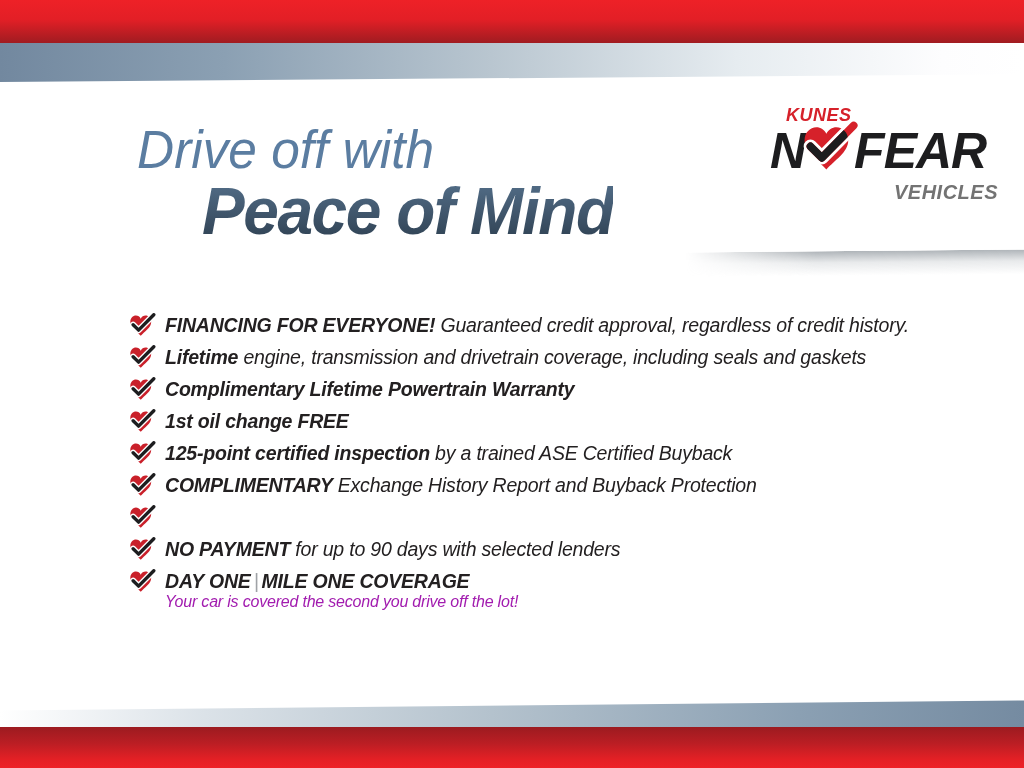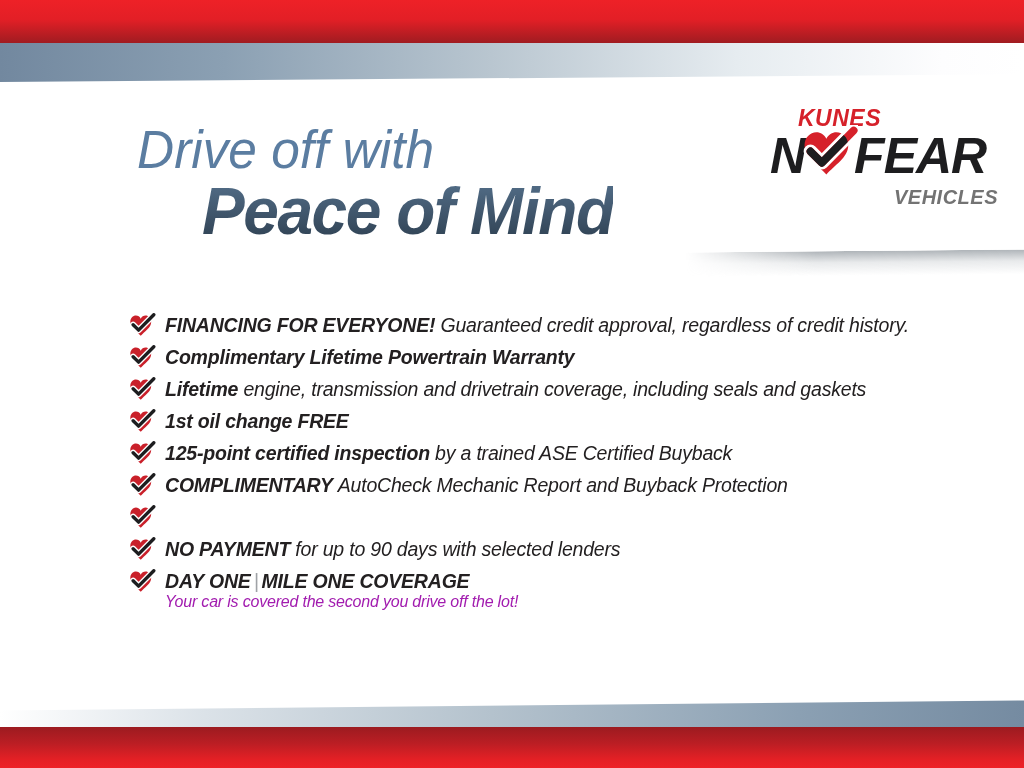--- a/index.html
+++ b/index.html
@@ -45,22 +45,22 @@
   .title-line2{
     margin-left:65px;margin-top:0px;white-space:nowrap;
     font-size:66px;font-weight:700;line-height:1.02;letter-spacing:-1.5px;
     background:linear-gradient(180deg,#54708b 0%,#42586e 48%,#2c3e4f 100%);
     -webkit-background-clip:text;background-clip:text;color:transparent;
     transform:scaleX(0.97);transform-origin:left;
   }
   
   .logo{position:absolute;left:770px;top:106px;width:246px;}
   .logo-kunes{
-    color:#d6212a;font-size:23px;font-weight:700;letter-spacing:0.5px;
-    margin-left:28px;line-height:1.05;
+    color:#d6212a;font-size:18px;font-weight:700;letter-spacing:0.5px;
+    margin-left:16px;line-height:1.05;
   }
   .logo-row{
     display:flex;align-items:center;height:52px;margin-top:0px;
     color:#1d1d1f;font-weight:700;font-size:50px;letter-spacing:-1px;
   }
   .logo-row svg{width:58px;height:56px;flex:none;margin:6px -4px 0 -5px;}
   .logo-badge{
     margin-top:2px;width:236px;height:33px;background:#1b1b1d;border-radius:5px;
     display:flex;align-items:center;justify-content:center;
     color:#ffffff;font-weight:700;font-size:23px;letter-spacing:-0.5px;white-space:nowrap;
@@ -130,61 +130,61 @@
         <div class="row-text"><span class="seg-bold">FINANCING FOR EVERYONE! </span><span class="seg-regular">Guaranteed credit approval, regardless of credit history.</span></div>
       </div>
     </div>
     <div>
       <div class="row">
         <svg viewBox="0 0 25.5 23" aria-hidden="true">
           <path d="M11.6,21 C8,16.8 2,13.4 2,8.2 C2,4.8 4.4,2.4 7.2,2.4 C9.1,2.4 10.7,3.5 11.6,5.2 C12.5,3.5 14.1,2.4 16,2.4 C18.8,2.4 21.2,4.8 21.2,8.2 C21.2,13.4 15.2,16.8 11.6,21 Z" fill="#c9202a"></path>
           <polyline points="4.6,10.8 9.6,15.8 23.6,1.6" fill="none" stroke="#ffffff" stroke-width="5.6" stroke-linecap="round" stroke-linejoin="round"></polyline>
           <polyline points="4.6,10.8 9.6,15.8 23.6,1.6" fill="none" stroke="#1d1d1f" stroke-width="3.1" stroke-linecap="round" stroke-linejoin="round"></polyline>
         </svg>
+        <div class="row-text"><span class="seg-bold">Lifetime </span><span class="seg-regular">engine, transmission and drivetrain coverage, including seals and gaskets</span></div>
+      </div>
+    </div>
+    <div>
+      <div class="row">
+        <svg viewBox="0 0 25.5 23" aria-hidden="true">
+          <path d="M11.6,21 C8,16.8 2,13.4 2,8.2 C2,4.8 4.4,2.4 7.2,2.4 C9.1,2.4 10.7,3.5 11.6,5.2 C12.5,3.5 14.1,2.4 16,2.4 C18.8,2.4 21.2,4.8 21.2,8.2 C21.2,13.4 15.2,16.8 11.6,21 Z" fill="#c9202a"></path>
+          <polyline points="4.6,10.8 9.6,15.8 23.6,1.6" fill="none" stroke="#ffffff" stroke-width="5.6" stroke-linecap="round" stroke-linejoin="round"></polyline>
+          <polyline points="4.6,10.8 9.6,15.8 23.6,1.6" fill="none" stroke="#1d1d1f" stroke-width="3.1" stroke-linecap="round" stroke-linejoin="round"></polyline>
+        </svg>
         <div class="row-text"><span class="seg-bold">Complimentary Lifetime Powertrain Warranty</span></div>
       </div>
     </div>
     <div>
       <div class="row">
         <svg viewBox="0 0 25.5 23" aria-hidden="true">
           <path d="M11.6,21 C8,16.8 2,13.4 2,8.2 C2,4.8 4.4,2.4 7.2,2.4 C9.1,2.4 10.7,3.5 11.6,5.2 C12.5,3.5 14.1,2.4 16,2.4 C18.8,2.4 21.2,4.8 21.2,8.2 C21.2,13.4 15.2,16.8 11.6,21 Z" fill="#c9202a"></path>
           <polyline points="4.6,10.8 9.6,15.8 23.6,1.6" fill="none" stroke="#ffffff" stroke-width="5.6" stroke-linecap="round" stroke-linejoin="round"></polyline>
           <polyline points="4.6,10.8 9.6,15.8 23.6,1.6" fill="none" stroke="#1d1d1f" stroke-width="3.1" stroke-linecap="round" stroke-linejoin="round"></polyline>
         </svg>
-        <div class="row-text"><span class="seg-bold">Lifetime </span><span class="seg-regular">engine, transmission and drivetrain coverage, including seals and gaskets</span></div>
-      </div>
-    </div>
-    <div>
-      <div class="row">
-        <svg viewBox="0 0 25.5 23" aria-hidden="true">
-          <path d="M11.6,21 C8,16.8 2,13.4 2,8.2 C2,4.8 4.4,2.4 7.2,2.4 C9.1,2.4 10.7,3.5 11.6,5.2 C12.5,3.5 14.1,2.4 16,2.4 C18.8,2.4 21.2,4.8 21.2,8.2 C21.2,13.4 15.2,16.8 11.6,21 Z" fill="#c9202a"></path>
-          <polyline points="4.6,10.8 9.6,15.8 23.6,1.6" fill="none" stroke="#ffffff" stroke-width="5.6" stroke-linecap="round" stroke-linejoin="round"></polyline>
-          <polyline points="4.6,10.8 9.6,15.8 23.6,1.6" fill="none" stroke="#1d1d1f" stroke-width="3.1" stroke-linecap="round" stroke-linejoin="round"></polyline>
-        </svg>
         <div class="row-text"><span class="seg-bold">1st oil change FREE</span></div>
       </div>
     </div>
     <div>
       <div class="row">
         <svg viewBox="0 0 25.5 23" aria-hidden="true">
           <path d="M11.6,21 C8,16.8 2,13.4 2,8.2 C2,4.8 4.4,2.4 7.2,2.4 C9.1,2.4 10.7,3.5 11.6,5.2 C12.5,3.5 14.1,2.4 16,2.4 C18.8,2.4 21.2,4.8 21.2,8.2 C21.2,13.4 15.2,16.8 11.6,21 Z" fill="#c9202a"></path>
           <polyline points="4.6,10.8 9.6,15.8 23.6,1.6" fill="none" stroke="#ffffff" stroke-width="5.6" stroke-linecap="round" stroke-linejoin="round"></polyline>
           <polyline points="4.6,10.8 9.6,15.8 23.6,1.6" fill="none" stroke="#1d1d1f" stroke-width="3.1" stroke-linecap="round" stroke-linejoin="round"></polyline>
         </svg>
         <div class="row-text"><span class="seg-bold">125-point certified inspection </span><span class="seg-regular">by a trained ASE Certified Buyback</span></div>
       </div>
     </div>
     <div>
       <div class="row">
         <svg viewBox="0 0 25.5 23" aria-hidden="true">
           <path d="M11.6,21 C8,16.8 2,13.4 2,8.2 C2,4.8 4.4,2.4 7.2,2.4 C9.1,2.4 10.7,3.5 11.6,5.2 C12.5,3.5 14.1,2.4 16,2.4 C18.8,2.4 21.2,4.8 21.2,8.2 C21.2,13.4 15.2,16.8 11.6,21 Z" fill="#c9202a"></path>
           <polyline points="4.6,10.8 9.6,15.8 23.6,1.6" fill="none" stroke="#ffffff" stroke-width="5.6" stroke-linecap="round" stroke-linejoin="round"></polyline>
           <polyline points="4.6,10.8 9.6,15.8 23.6,1.6" fill="none" stroke="#1d1d1f" stroke-width="3.1" stroke-linecap="round" stroke-linejoin="round"></polyline>
         </svg>
-        <div class="row-text"><span class="seg-bold">COMPLIMENTARY </span><span class="seg-regular">AutoCheck Mechanic Report and Buyback Protection</span></div>
+        <div class="row-text"><span class="seg-bold">COMPLIMENTARY </span><span class="seg-regular">Exchange History Report and Buyback Protection</span></div>
       </div>
     </div>
     <div>
       <div class="row">
         <svg viewBox="0 0 25.5 23" aria-hidden="true">
           <path d="M11.6,21 C8,16.8 2,13.4 2,8.2 C2,4.8 4.4,2.4 7.2,2.4 C9.1,2.4 10.7,3.5 11.6,5.2 C12.5,3.5 14.1,2.4 16,2.4 C18.8,2.4 21.2,4.8 21.2,8.2 C21.2,13.4 15.2,16.8 11.6,21 Z" fill="#c9202a"></path>
           <polyline points="4.6,10.8 9.6,15.8 23.6,1.6" fill="none" stroke="#ffffff" stroke-width="5.6" stroke-linecap="round" stroke-linejoin="round"></polyline>
           <polyline points="4.6,10.8 9.6,15.8 23.6,1.6" fill="none" stroke="#1d1d1f" stroke-width="3.1" stroke-linecap="round" stroke-linejoin="round"></polyline>
         </svg>
       </div>

